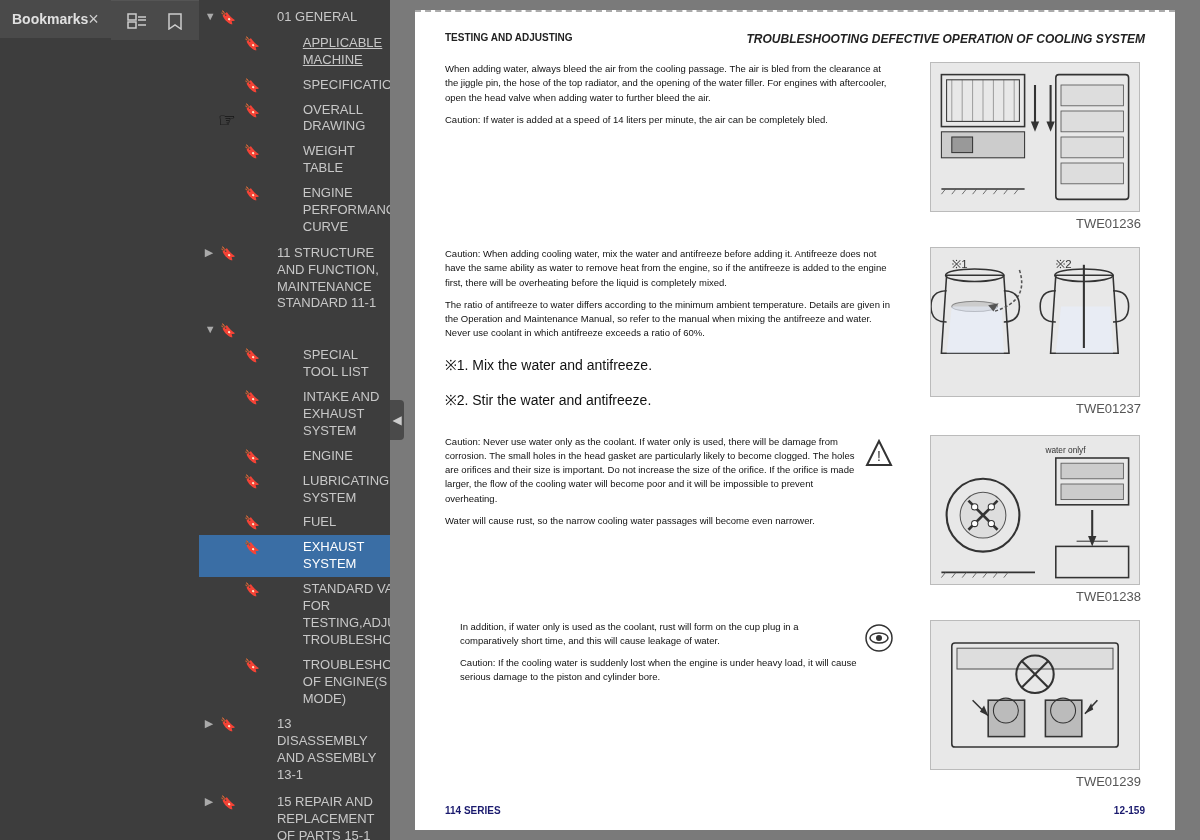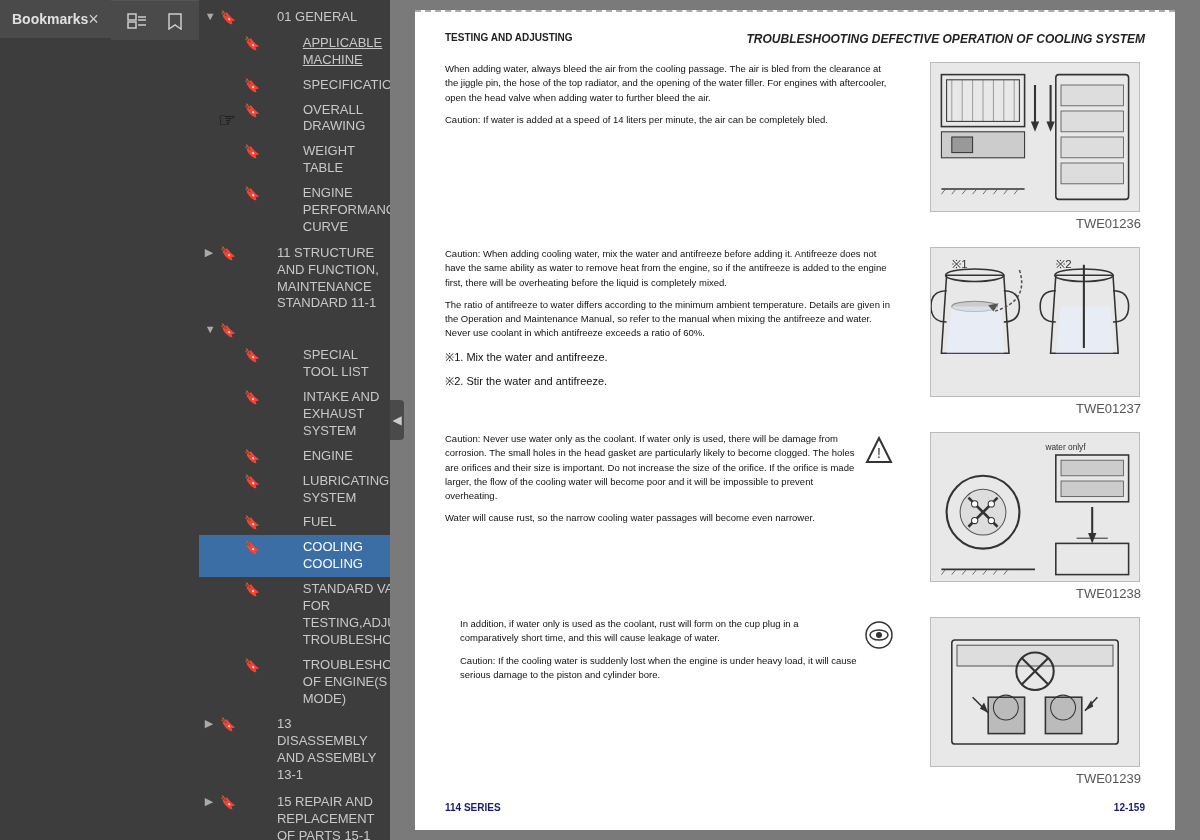--- a/index.html
+++ b/index.html
@@ -220,22 +220,22 @@
 
     .text-column p {
       margin-bottom: 8px;
     }
 
     .text-column .caution {
       font-weight: normal;
     }
 
     .text-column .note {
-      font-size: 11px;
-      margin-top: 2px;
+      font-size: 14px;
+      margin-top: 14px;
     }
 
     .image-column {
       width: 220px;
       display: flex;
       flex-direction: column;
       align-items: center;
     }
 
     .doc-image {
@@ -363,21 +363,21 @@
     <div class="bookmark-item">
       <span class="bookmark-icon">🔖</span>
       <span class="bookmark-label">LUBRICATING SYSTEM</span>
     </div>
     <div class="bookmark-item">
       <span class="bookmark-icon">🔖</span>
       <span class="bookmark-label">FUEL</span>
     </div>
     <div class="bookmark-item active">
       <span class="bookmark-icon">🔖</span>
-      <span class="bookmark-label">COOLING COOLING</span>
+      <span class="bookmark-label">EXHAUST SYSTEM</span>
     </div>
     <div class="bookmark-item">
       <span class="bookmark-icon">🔖</span>
       <span class="bookmark-label">STANDARD VALUE TABLE FOR TESTING,ADJUSTING,AND TROUBLESHOOTING</span>
     </div>
     <div class="bookmark-item">
       <span class="bookmark-icon">🔖</span>
       <span class="bookmark-label">TROUBLESHOOTING OF ENGINE(S MODE)</span>
     </div>
 

